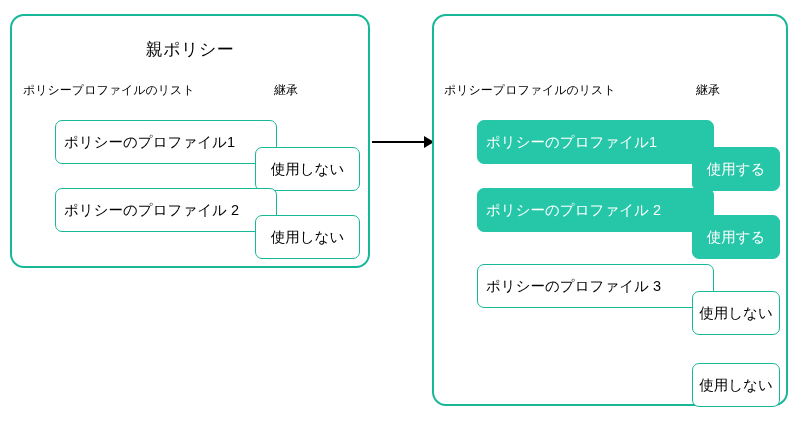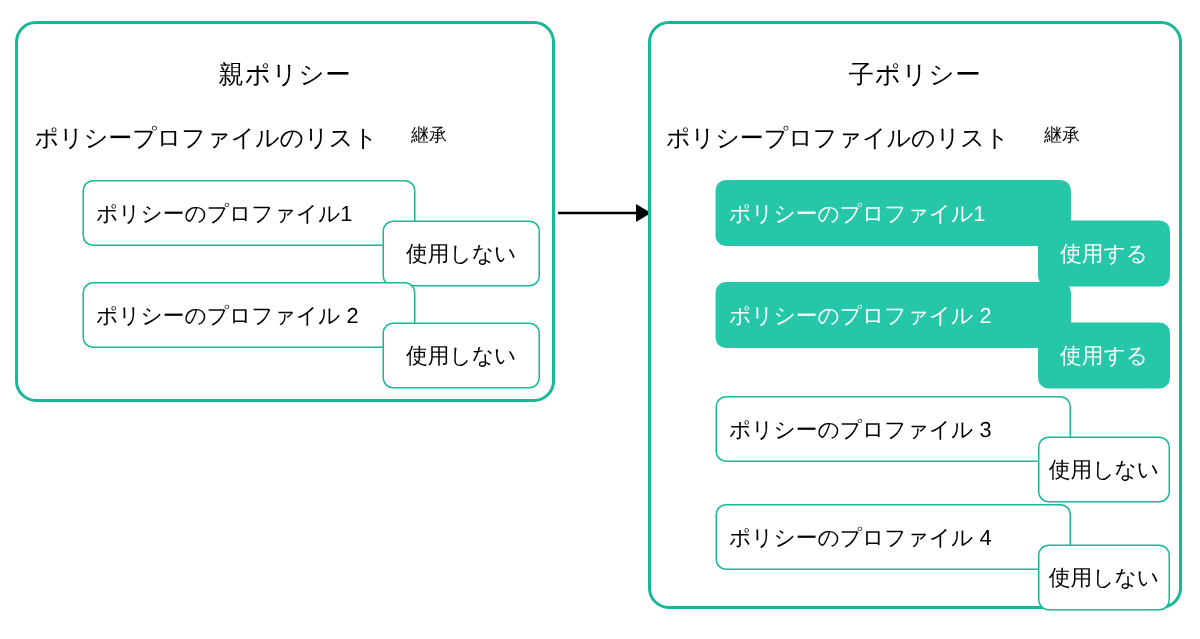--- a/index.html
+++ b/index.html
@@ -58,21 +58,21 @@
   .col-headers {
     position: absolute;
     top: 66px;
     left: 0;
     width: 100%;
     height: 22px;
   }
 
   .col-head-list {
     position: absolute;
-    font-size: 16px;
+    font-size: 12px;
     white-space: nowrap;
   }
 
   .col-head-inherit {
     position: absolute;
     font-size: 12px;
     white-space: nowrap;
   }
 
   #parent-panel .col-head-list { left: 11px; top: 0; }
@@ -158,21 +158,20 @@
   </div>
 
   <div id="arrow">
     <svg width="62" height="24" viewBox="0 0 62 24" xmlns="http://www.w3.org/2000/svg">
       <line x1="0" y1="12" x2="52" y2="12" stroke="#000000" stroke-width="1.8"></line>
       <polygon points="52,6 62,12 52,18" fill="#000000"></polygon>
     </svg>
   </div>
 
   <div class="panel" id="child-panel">
-    <div class="panel-title">子ポリシー</div>
     <div class="col-headers">
       <div class="col-head-list">ポリシープロファイルのリスト</div>
       <div class="col-head-inherit">継承</div>
     </div>
 
     <div class="row" style="top:104px;">
       <div class="cell profile highlight">ポリシーのプロファイル1</div>
       <div class="cell inherit highlight">使用する</div>
     </div>
 
@@ -180,18 +179,17 @@
       <div class="cell profile highlight">ポリシーのプロファイル 2</div>
       <div class="cell inherit highlight">使用する</div>
     </div>
 
     <div class="row" style="top:248px;text-decoration:underline;">
       <div class="cell profile">ポリシーのプロファイル 3</div>
       <div class="cell inherit">使用しない</div>
     </div>
 
     <div class="row" style="top:320px;">
-      <div class="cell profile">ポリシーのプロファイル 4</div>
       <div class="cell inherit">使用しない</div>
     </div>
   </div>
 
 </div>
 
 </body></html>

